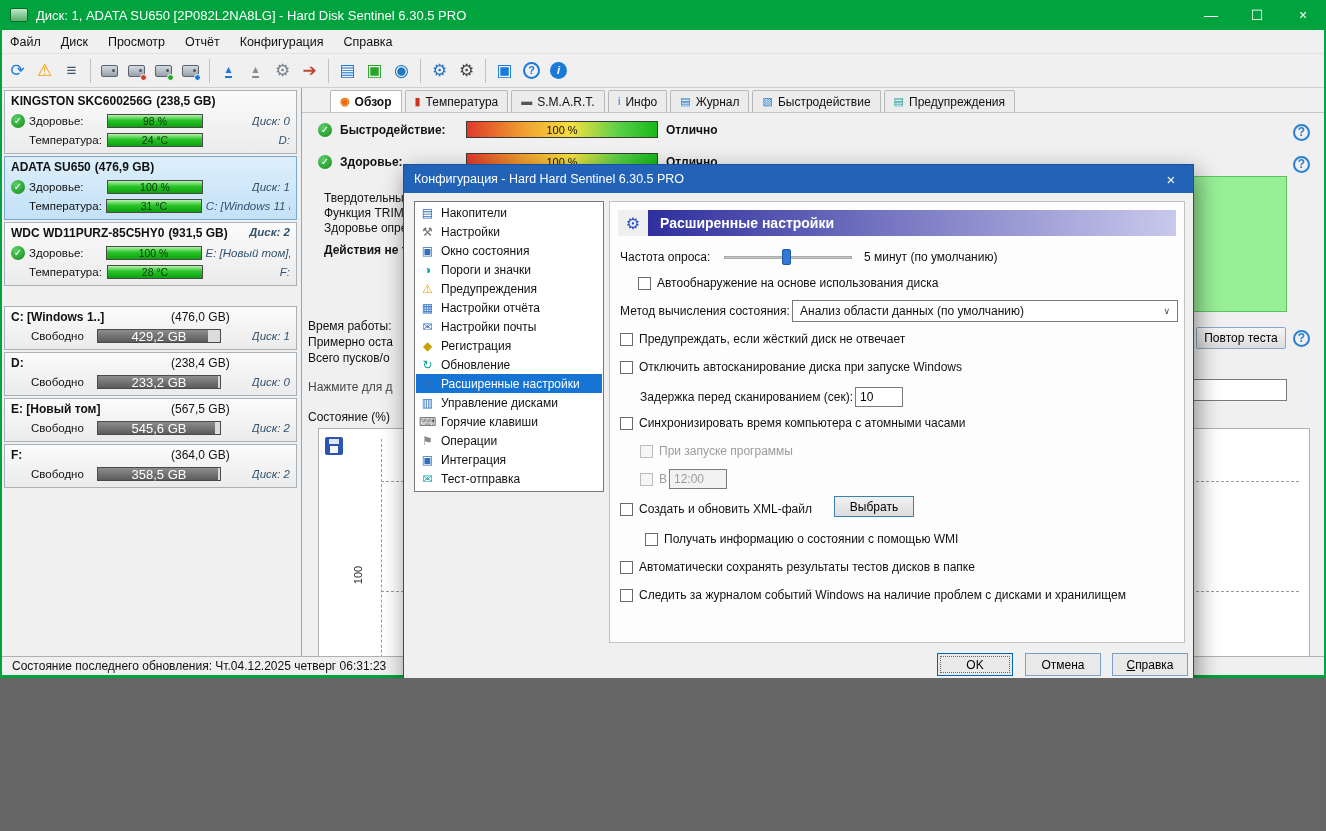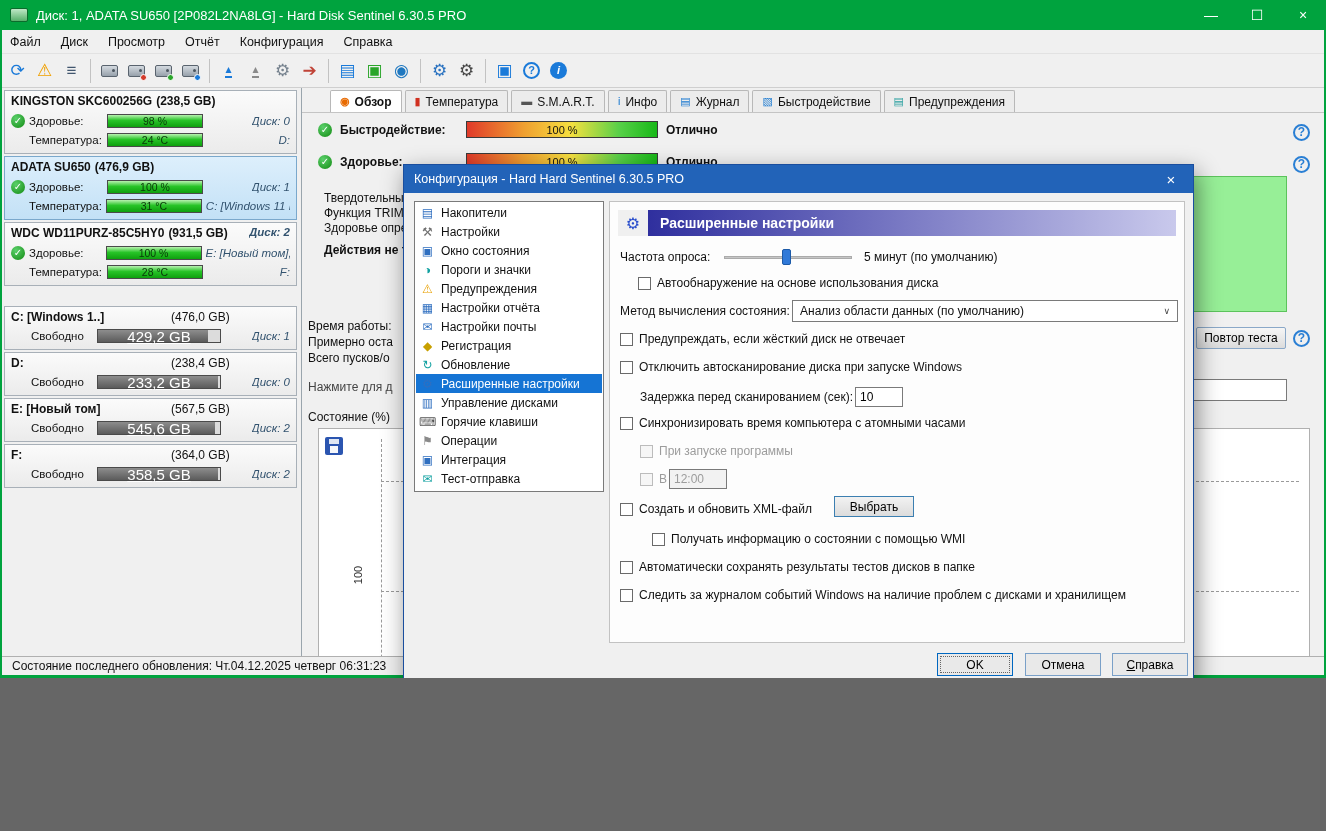--- a/index.html
+++ b/index.html
@@ -41,21 +41,21 @@
   .sbar { position:relative; width:96px; height:14px; border:1px solid #4a4a4a; background:linear-gradient(180deg,#b8f2b0,#28c428 45%,#0ea00e); flex:none; }
   .sbar i { position:absolute; inset:0; font-style:normal; font-size:10.5px; line-height:13px; text-align:center; color:#083808; }
   #partList { margin-top:20px; }
   .part-card { margin:2px 4px; border:1px solid #a8b0b8; background:linear-gradient(180deg,#fbfbfb,#ebebeb); padding:3px 6px 4px; }
   .p-r1 { display:flex; height:17px; white-space:nowrap; }
   .p-name { font-weight:bold; width:160px; overflow:hidden; }
   .p-r2 { display:flex; align-items:center; gap:4px; padding-left:20px; height:18px; }
   .p-free { width:62px; font-size:11.5px; }
   .fbar { position:relative; width:124px; height:14px; border:1px solid #4a4a4a; background:#dcdcdc; flex:none; }
   .fbar .fill { position:absolute; left:0; top:0; bottom:0; background:linear-gradient(180deg,#8d8d8d,#5b5b5b); }
-  .fbar .val { position:absolute; inset:0; color:#fff; font-size:15px; line-height:13px; text-align:center;text-decoration:underline; }
+  .fbar .val { position:absolute; inset:0; color:#fff; font-size:13px; line-height:13px; text-align:center; }
   
   #tabstrip { position:absolute; left:302px; right:0; top:88px; height:25px; display:flex; align-items:flex-end; padding-left:28px; border-bottom:1px solid #c4c4c4; }
   .tab { display:flex; align-items:center; gap:5px; height:22px; padding:0 9px; border:1px solid #b8b8b8; border-bottom:none; background:#ececec; margin-right:3px; border-radius:2px 2px 0 0; white-space:nowrap; }
   .tab.sel { background:#fff; font-weight:bold; }
   .tab-ico { font-size:11px; line-height:1; }
   
   .ov-row { position:absolute; display:flex; align-items:center; gap:8px; }
   #perfRow { left:318px; top:121px; }
   #healthRow { left:318px; top:153px; }
   .ov-lbl { font-weight:bold; width:118px; }
@@ -114,21 +114,21 @@
   #cbAutoscan { left:10px; top:156px; }
   #rowDelay { left:30px; top:184px; }
   .tin { height:20px; border:1px solid #7a7a7a; background:#fff; font:inherit; padding:0 4px; }
   #delayInput { width:48px; }
   #cbSync { left:10px; top:212px; }
   #cbStartup { left:30px; top:240px; }
   #rowTime { left:30px; top:266px; }
   #timeInput { width:58px; color:#9c9c9c; background:#f2f2f2; }
   #cbXml { left:10px; top:298px; }
   #btnChoose { position:absolute; left:224px; top:294px; width:80px; height:21px; background:linear-gradient(180deg,#f2f2f2,#dcdcdc); border:1px solid #3c7fb1; font:inherit; }
-  #cbWmi { left:10px; top:328px;padding-left:32px; }
+  #cbWmi { left:3px; top:328px;padding-left:32px; }
   #cbAutosave { left:10px; top:356px; }
   #cbEventlog { left:10px; top:384px; }
   .dbtn { position:absolute; top:488px; width:76px; height:23px; background:#e9e9e9; border:1px solid #7aa0c8; font:inherit; }
   #btnOk { left:533px; border:1px solid #0067c0; outline:1px dotted #666; outline-offset:-4px; }
   #btnCancel { left:621px; }
   #btnHelp { left:708px; }
   #btnHelp::first-letter { text-decoration:underline; }
   
   #statusbar { position:absolute; left:0; right:0; bottom:3px; height:19px; background:#f0f0f0; border-top:1px solid #b0b0b0; line-height:18px; padding-left:12px; }
   .edge { position:absolute; background:#00a33e; }

